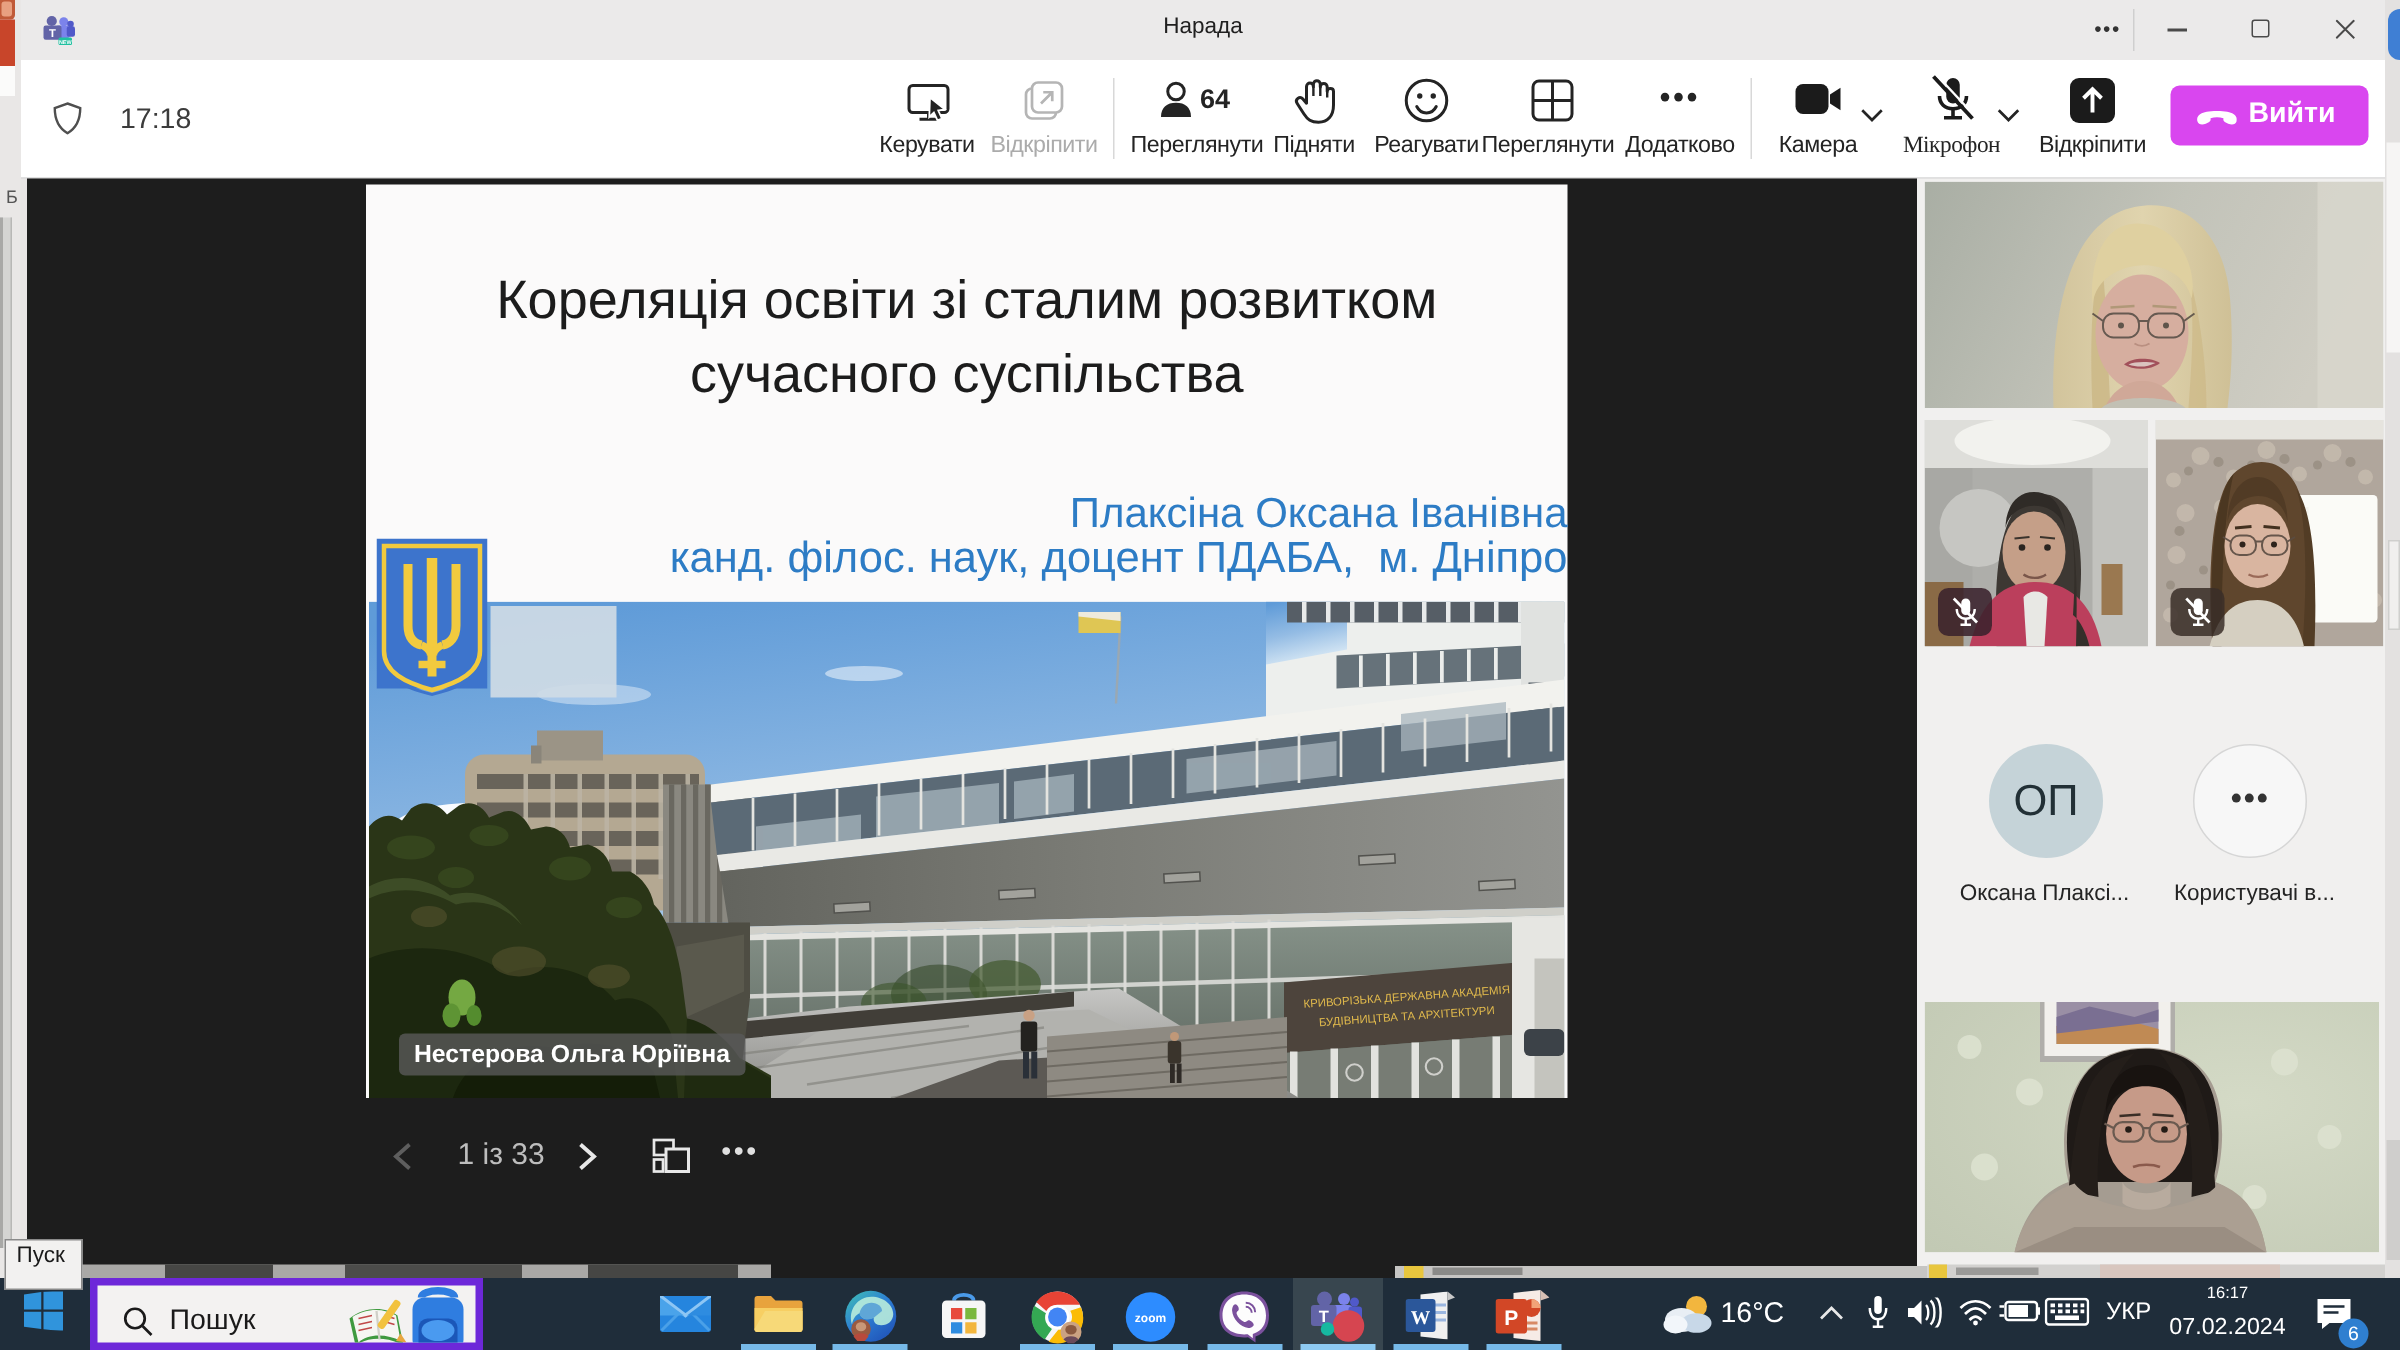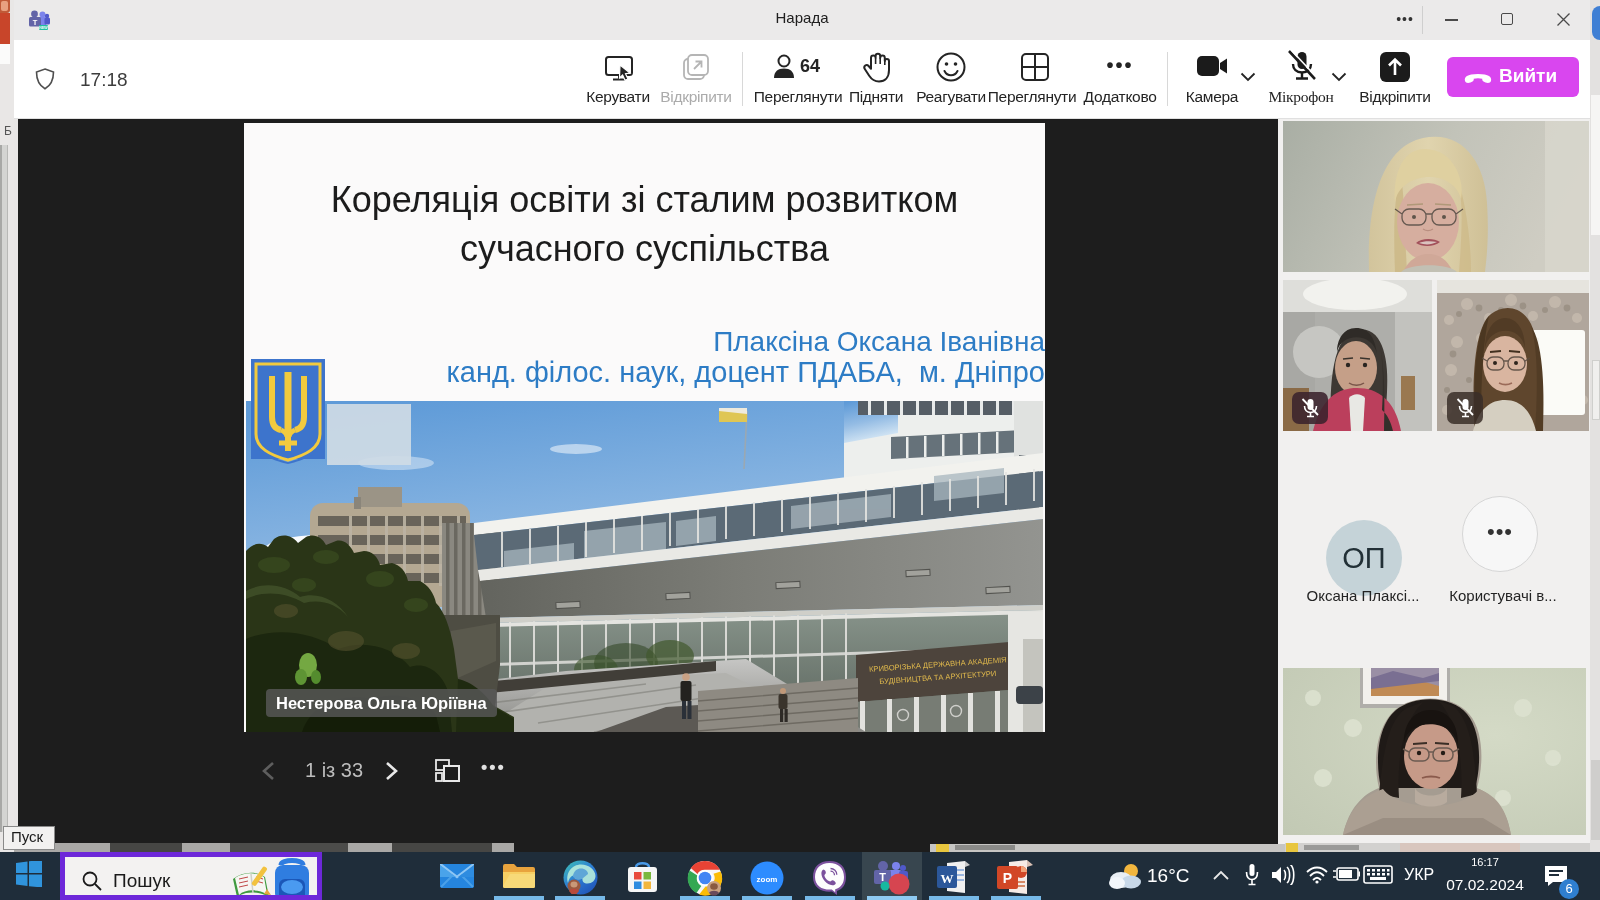--- a/index.html
+++ b/index.html
@@ -594,21 +594,21 @@
  <circle cx="136" cy="85" r="2.2" fill="#241c16"></circle>
  <circle cx="160" cy="85" r="2.2" fill="#241c16"></circle>
  <path d="M139,110 C144,108 152,108 157,110" stroke="#8a5a4c" stroke-width="1.8" fill="none"></path>
 
  <path d="M60,167 C66,140 82,127 100,121 C108,132 130,138 148,138 C166,138 188,132 196,121 C214,128 224,142 228,167 Z" fill="#ab9f92"></path>
  <path d="M132,120 C136,130 160,130 164,120 L164,134 C158,140 138,140 132,134 Z" fill="#b8ab9e"></path>
  <path d="M60,167 L100,150 L200,150 L228,167 Z" fill="#9a8e82"></path>
 </svg>
 </div>
 
-<div class="abs" style="left:1326px;top:520px;width:76px;height:76px;border-radius:50%;background:#c5d3d8;color:#223036;font-size:29px;text-align:center;line-height:76px;">ОП</div>
+<div class="abs" style="left:1326px;top:496px;width:76px;height:76px;border-radius:50%;background:#c5d3d8;color:#223036;font-size:29px;text-align:center;line-height:76px;">ОП</div>
 <div class="abs" style="left:1462px;top:496px;width:76px;height:76px;border-radius:50%;background:#f7f7f7;border:1px solid #d6d6d6;color:#333;font-size:22px;text-align:center;line-height:70px;letter-spacing:1px;">•••</div>
 <div class="abs" style="left:1290px;top:587px;width:146px;text-align:center;font-size:15px;color:#242424;">Оксана Плаксі...</div>
 <div class="abs" style="left:1430px;top:587px;width:146px;text-align:center;font-size:15px;color:#242424;">Користувачі в...</div>
 
 <div class="abs" style="left:14px;top:843px;width:500px;height:9px;background:#a9a8a6;"></div>
 <div class="abs" style="left:110px;top:843px;width:72px;height:9px;background:#464644;"></div>
 <div class="abs" style="left:230px;top:843px;width:118px;height:9px;background:#4c4c4a;"></div>
 <div class="abs" style="left:392px;top:843px;width:100px;height:9px;background:#464644;"></div>
 <div class="abs" style="left:930px;top:844px;width:355px;height:8px;background:#c6c5c3;"></div>
 <div class="abs" style="left:936px;top:844px;width:13px;height:8px;background:#e8c63e;"></div>
@@ -804,13 +804,13 @@
 </svg>
 <div class="abs" style="left:1404px;top:866px;font-size:16px;color:#fff;">УКР</div>
 <div class="abs" style="left:1445px;top:856px;width:80px;text-align:center;font-size:11px;color:#fff;">16:17</div>
 <div class="abs" style="left:1438px;top:876px;width:94px;text-align:center;font-size:15.5px;color:#fff;">07.02.2024</div>
 <svg class="tico" style="left:1543px;top:864px;" width="26" height="24" viewBox="0 0 26 24">
  <path d="M2,2 L24,2 L24,18 L10,18 L5,22 L5,18 L2,18 Z" fill="#fff"></path>
  <path d="M6,7 L20,7 M6,11 L16,11" stroke="#1f2d3a" stroke-width="1.8"></path>
 </svg>
 <div class="abs" style="left:1559px;top:879px;width:20px;height:20px;border-radius:50%;background:#2f7fd0;color:#fff;font-size:13px;text-align:center;line-height:20px;">6</div>
 
-<div class="abs" style="left:3px;top:826px;width:52px;height:24px;background:#f2f1f0;border:1px solid #8a8a8a;font-size:15px;color:#1a1a1a;line-height:20px;padding-left:7px;">Пуск</div>
+<div class="abs" style="left:3px;top:826px;width:52px;height:34px;background:#f2f1f0;border:1px solid #8a8a8a;font-size:15px;color:#1a1a1a;line-height:20px;padding-left:7px;">Пуск</div>
 
 </body></html>

